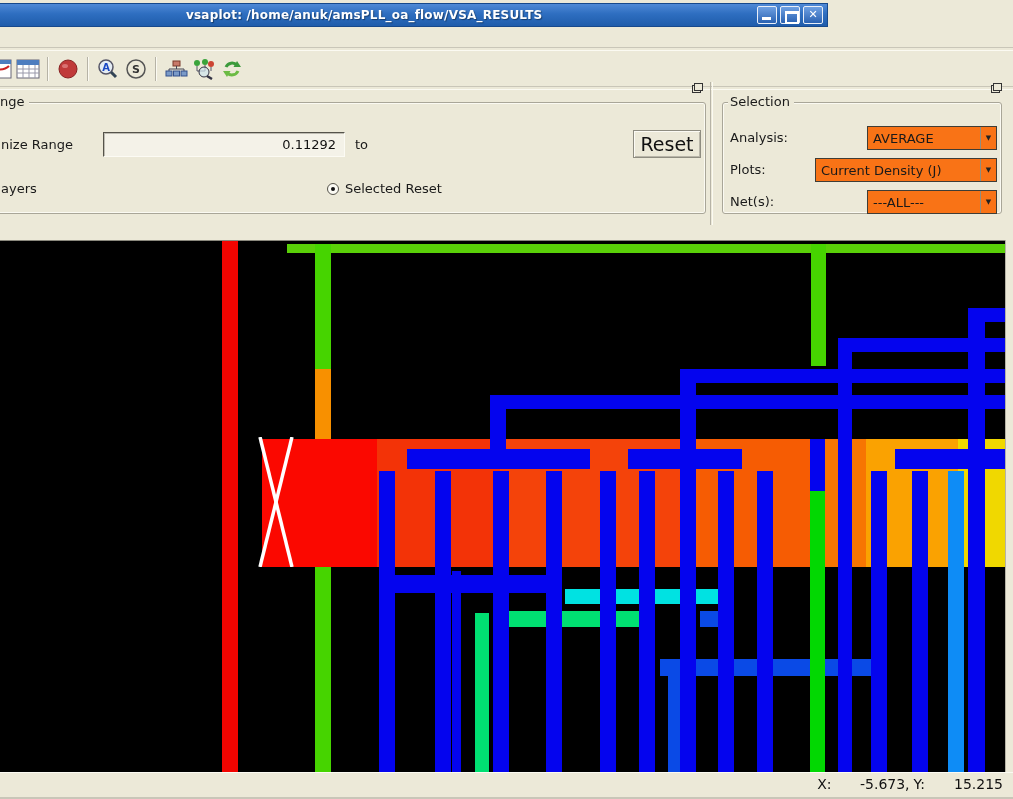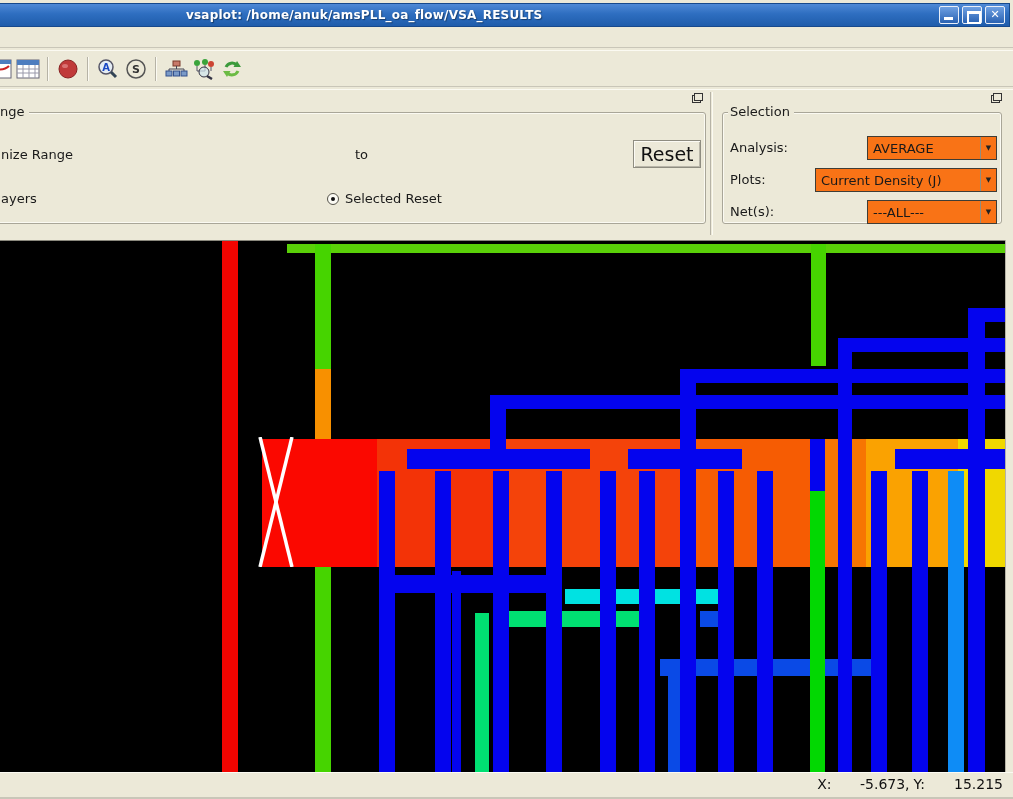--- a/index.html
+++ b/index.html
@@ -4,21 +4,21 @@
 <style>
   * { margin:0; padding:0; box-sizing:border-box; }
   html,body { background:#d8d4c8; }
   .screen {
     position:relative; width:1013px; height:799px; overflow:hidden;
     background:#ece9d8; font-family:"DejaVu Sans","Liberation Sans",sans-serif;
     color:#1a1a1a;
   }
   
   .titlebar {
-    position:absolute; top:3px; left:0; width:1010px; height:24px;
+    position:absolute; top:3px; left:0; width:828px; height:24px;
     background:linear-gradient(#4f89d6 0%, #2e6ec0 45%, #1f5cab 100%);
     border:1px solid #17498c; border-left:none;
   }
   .win-title {
     position:absolute; left:186px; top:4px; color:#fff; font-size:12px;
     font-weight:bold; letter-spacing:0.2px; white-space:nowrap;
     text-shadow:1px 1px 1px rgba(0,0,0,0.4);
   }
   .winbtns { position:absolute; right:4px; top:2px; display:flex; gap:3px; }
   .wbtn {
@@ -30,21 +30,21 @@
   .glyph-close::before { content:"✕"; position:absolute; left:0; top:1px; width:18px; text-align:center; color:#fff; font-size:11px; font-weight:bold; }
   
   .toolbar { position:absolute; top:27px; left:0; width:1013px; height:63px; background:#ece9d8; }
   .toolbar::before { content:""; position:absolute; top:20px; left:0; right:0; height:2px; border-top:1px solid #c9c6b8; border-bottom:1px solid #fbfaf2; }
   .toolbar::after  { content:""; position:absolute; bottom:0; left:0; right:0; height:2px; border-top:1px solid #c9c6b8; border-bottom:1px solid #fbfaf2; }
   .iconrow { position:absolute; top:26px; left:0; height:32px; display:flex; align-items:center; }
   .tbtn { width:28px; height:28px; display:flex; align-items:center; justify-content:center; cursor:pointer; border:1px solid transparent; }
   .tbtn.clipped { margin-left:-14px; }
   .tsep { width:2px; height:24px; margin:0 5px; border-left:1px solid #b6b3a6; border-right:1px solid #fbfaf2; }
   
-  .dockrow { position:absolute; top:90px; left:0; width:947px; height:147px;padding-left:25px; }
+  .dockrow { position:absolute; top:80px; left:0; width:947px; height:147px;padding-left:25px; }
   .panel { position:absolute; top:0; height:147px; }
   .panel-range { left:0; width:709px; }
   .panel-selection { left:716px; width:292px; }
   .vsep { position:absolute; left:710px; top:2px; width:3px; height:143px; border-left:1px solid #b6b3a6; border-right:1px solid #fbfaf2; }
   .float-icon { position:absolute; top:3px; right:6px; width:11px; height:10px; cursor:pointer; }
   .float-icon::before { content:""; position:absolute; left:0; bottom:0; width:7px; height:6px; border:1px solid #333; background:#ece9d8; }
   .float-icon::after  { content:""; position:absolute; right:0; top:0; width:7px; height:6px; border:1px solid #333; background:#ece9d8; }
   .groupbox { position:absolute; border:1px solid #a9a698; border-radius:3px; box-shadow:inset 0 0 0 1px #fbfaf2; }
   .gb-range { top:22px; left:-30px; width:736px; height:112px; }
   .gb-selection { top:22px; left:6px; width:280px; height:112px; }
@@ -169,20 +169,21 @@
   </div>
 
   <div class="dockrow">
 
     <div class="panel panel-range">
       <span class="float-icon"></span>
       <div class="groupbox gb-range"></div>
       <span class="grouptitle gt-range">nge</span>
 
       <span class="plabel" style="left:1px; top:57px;">nize Range</span>
+      <input class="pfield" style="left: 103px; top: 52px; width: 242px;" value="0.11292">
       <span class="plabel" style="left:355px; top:57px;">to</span>
       <button class="pbtn" style="left:633px; top:50px; width:68px; height:28px;">Reset</button>
 
       <span class="plabel" style="left:1px; top:101px;">ayers</span>
       <span class="radio checked" style="left:327px; top:103px;"></span>
       <span class="plabel" style="left:345px; top:101px;">Selected Reset</span>
     </div>
 
     <div class="vsep"></div>
 

